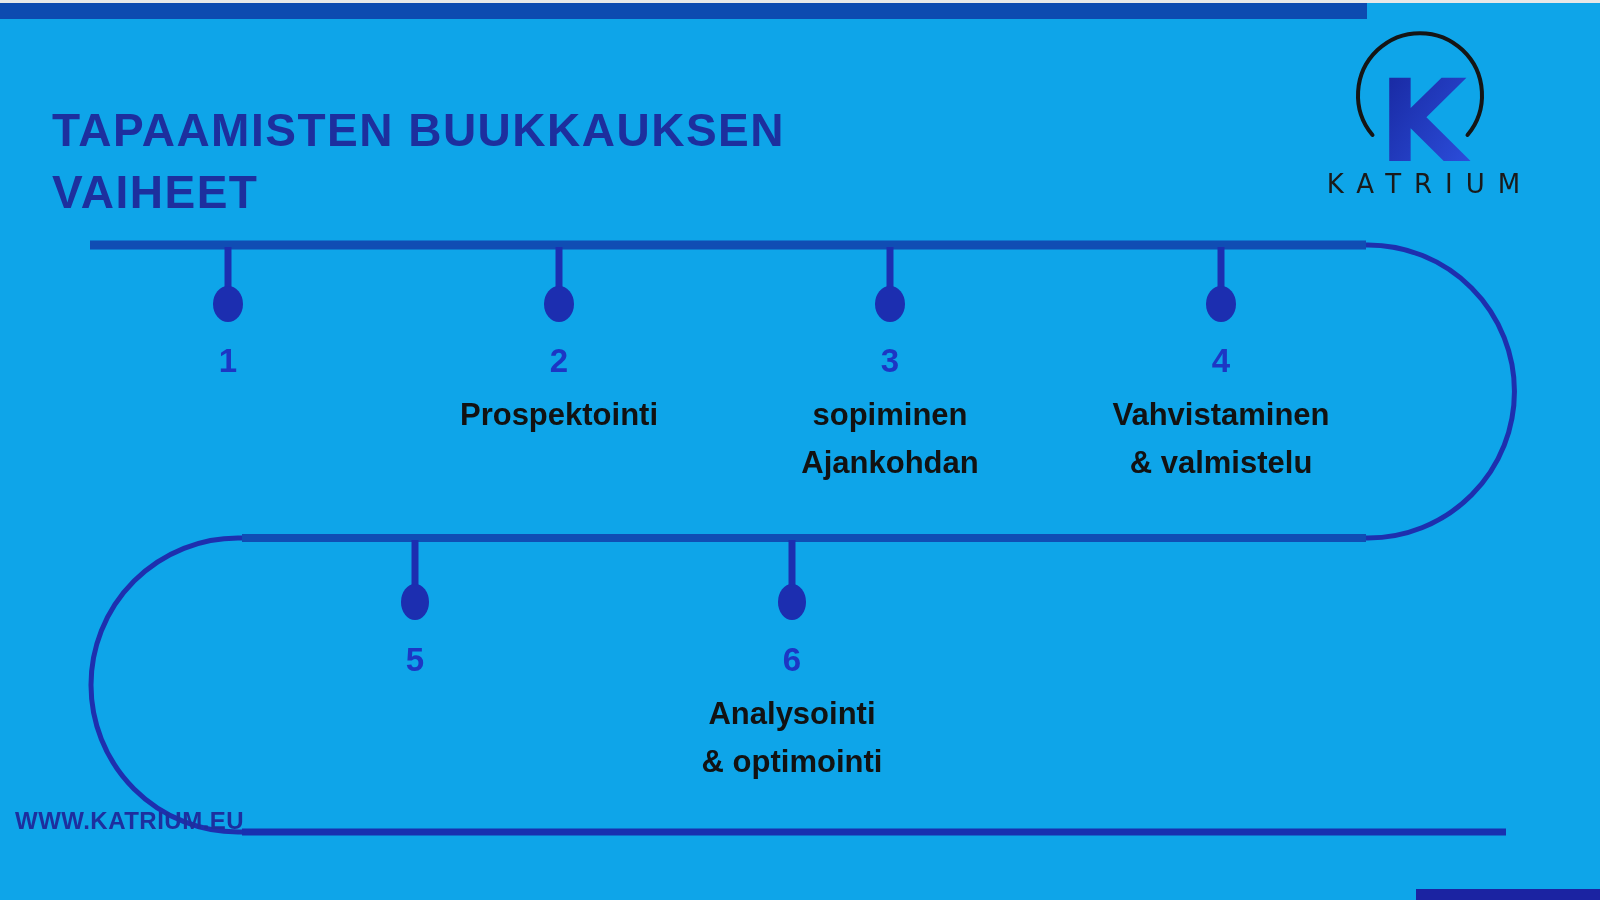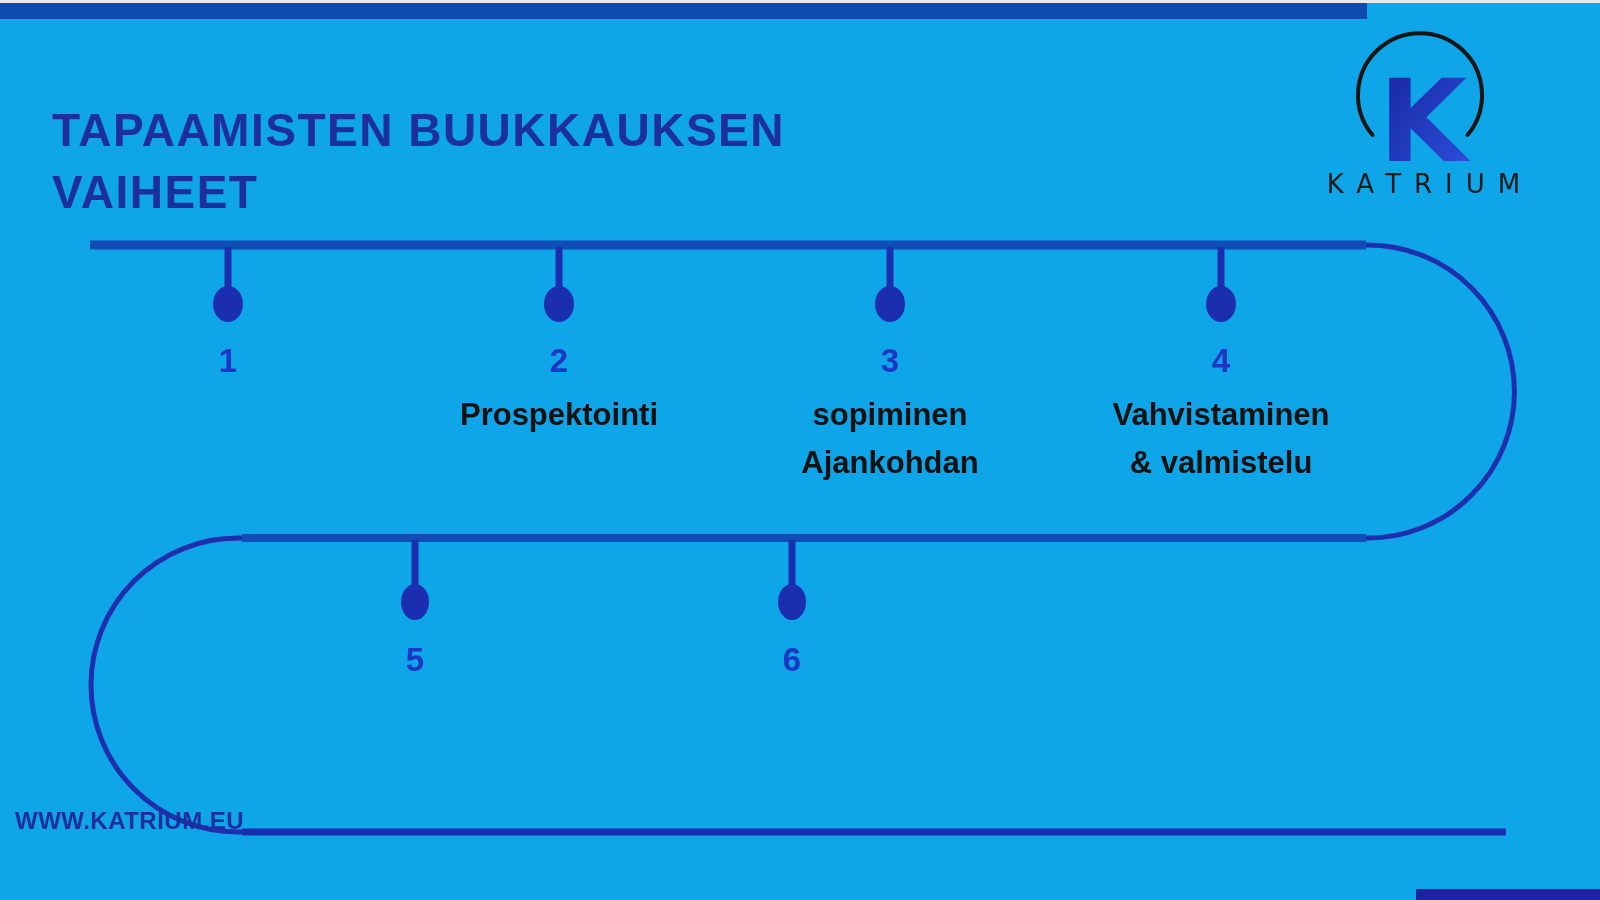--- a/index.html
+++ b/index.html
@@ -115,19 +115,23 @@
       <div>&amp; valmistelu</div>
     </div>
   </div>
 
   <div class="step" style="left:255px;top:635px;">
     <div class="step-number">5</div>
   </div>
 
   <div class="step" style="left:632px;top:635px;">
     <div class="step-number">6</div>
+    <div class="step-label">
+      <div>Analysointi</div>
+      <div>&amp; optimointi</div>
+    </div>
   </div>
 
   <div class="footer-url">WWW.KATRIUM.EU</div>
 
   <div class="bottom-bar"></div>
 
 </div>
 
 </body></html>

